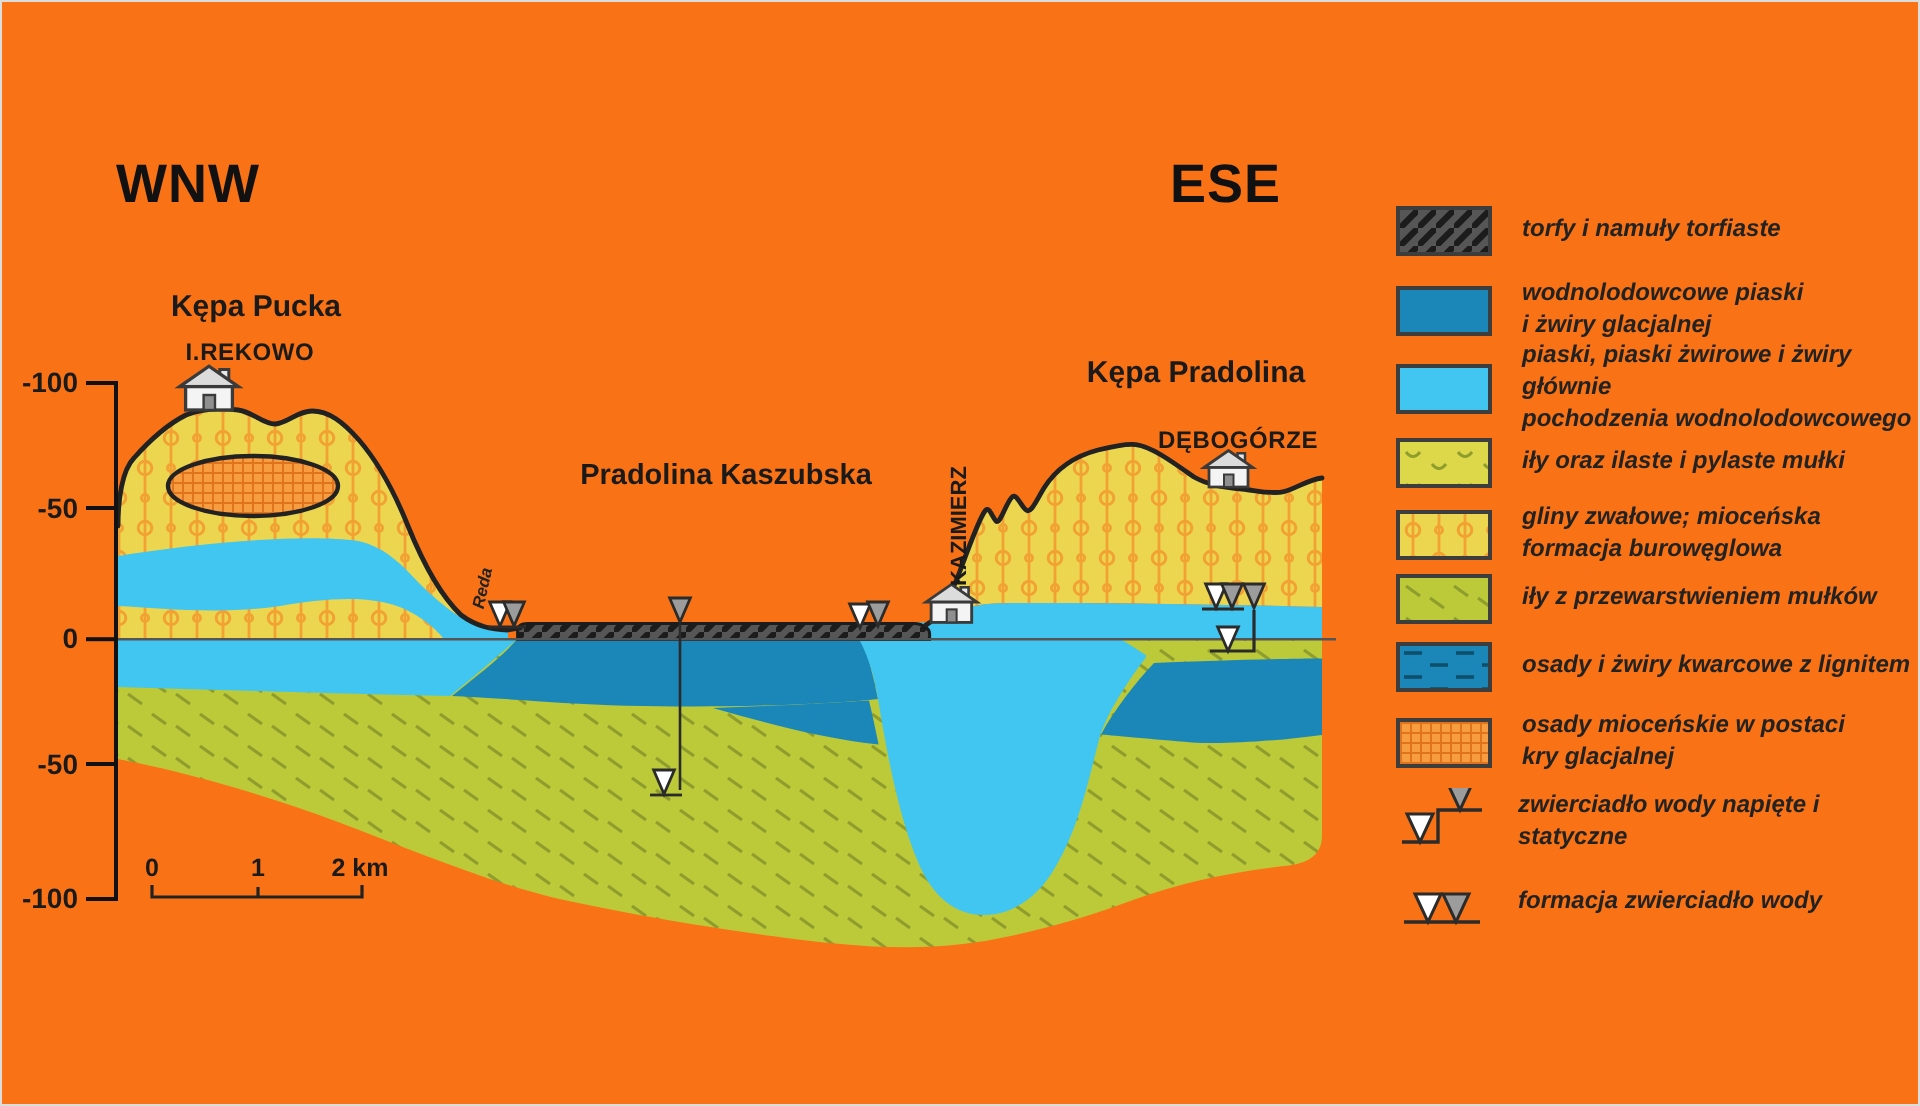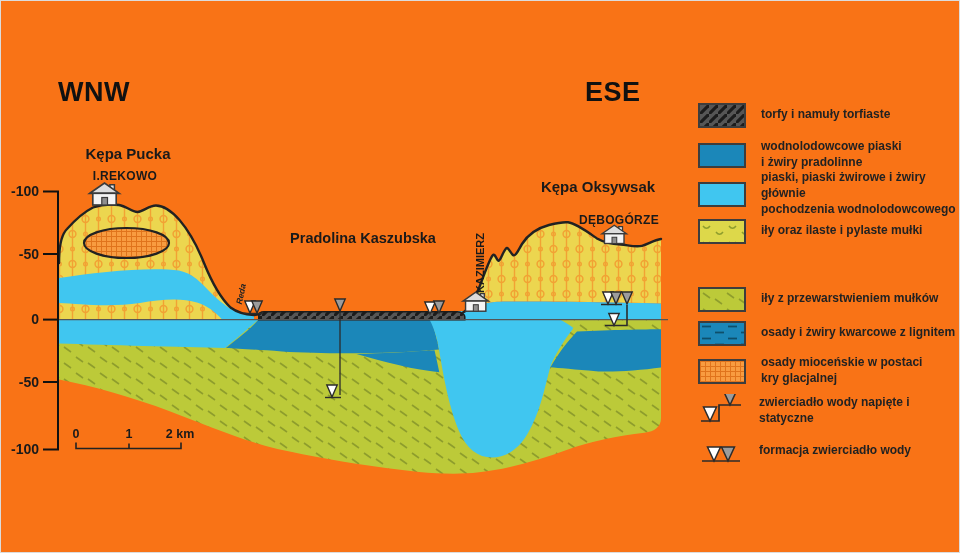--- a/index.html
+++ b/index.html
@@ -15,21 +15,21 @@
   .valley-name{font-size:14.5px;font-weight:600;transform:translateX(-50%);white-space:nowrap;text-align:right;}
   .vert-label{font-size:11px;font-weight:600;transform:translate(-50%,-50%) rotate(-90deg);white-space:nowrap;}
   .river-label{font-size:8.5px;font-style:italic;font-weight:700;transform:translate(-50%,-50%) rotate(-78deg);white-space:nowrap;color:#222;}
   .axis-label{font-size:14px;font-weight:700;width:34px;text-align:right;transform:translateY(-50%);}
   .scale-label{font-size:12.5px;font-weight:600;transform:translateX(-50%);}
   .legend{position:absolute;left:697px;top:0;width:258px;height:553px;}
   .lg-row{position:absolute;left:0;display:flex;align-items:center;gap:15px;height:36px;}
   .lg-swatch{width:44px;height:21px;border:2px solid #3d3d3d;box-sizing:content-box;flex:0 0 auto;line-height:0;}
   .lg-swatch svg{display:block;}
   .lg-sym{width:46px;height:34px;flex:0 0 auto;display:flex;align-items:center;justify-content:center;line-height:0;}
-  .lg-label{font-size:12px;font-weight:600;line-height:1.32;color:#222;white-space:pre-line;}
+  .lg-label{font-size:12px;font-weight:600;line-height:1.32;color:#222;white-space:pre-line;font-style:italic;}
 </style>
 </head>
 <body>
 
 <div class="canvas">
 
   <svg class="abs" style="left:0;top:0" width="960" height="553" viewBox="0 0 960 553">
     <defs>
       <pattern id="pChain" width="26" height="30" patternUnits="userSpaceOnUse">
         <rect width="26" height="30" fill="#ecd64f"></rect>
@@ -150,21 +150,21 @@
   <div class="abs dir-label" style="left:57px;top:76px">WNW</div>
   <div class="abs dir-label" style="left:584px;top:76px">ESE</div>
 
   <div class="abs hill-name" style="left:127px;top:144px">Kępa Pucka</div>
   <div class="abs village" style="left:124px;top:168px">I.REKOWO</div>
 
   <div class="abs valley-name" style="left:362px;top:229px">Pradolina Kaszubska</div>
   <div class="abs vert-label" style="left:479px;top:262px">KAZIMIERZ</div>
   <div class="abs river-label" style="left:240px;top:293px">Reda</div>
 
-  <div class="abs hill-name" style="left:597px;top:177px">Kępa Oksywsak</div>
+  <div class="abs hill-name" style="left:597px;top:177px">Kępa Pradolina</div>
   <div class="abs village" style="left:618px;top:212px">DĘBOGÓRZE</div>
 
   <div class="abs axis-label" style="left:4px;top:190px">-100</div>
   <div class="abs axis-label" style="left:4px;top:253px">-50</div>
   <div class="abs axis-label" style="left:4px;top:318px">0</div>
   <div class="abs axis-label" style="left:4px;top:381px">-50</div>
   <div class="abs axis-label" style="left:4px;top:448px">-100</div>
 
   <div class="abs scale-label" style="left:75px;top:426px">0</div>
   <div class="abs scale-label" style="left:128px;top:426px">1</div>
@@ -181,21 +181,21 @@
       <div class="lg-label">torfy i namuły torfiaste</div>
     </div>
 
     <div class="lg-row" style="top:136px">
       <div class="lg-swatch">
           <svg width="44" height="21">
             <rect width="44" height="21" fill="#1b87b9"></rect>
           </svg>
         </div>
       <div class="lg-label">wodnolodowcowe piaski
-i żwiry pradolinne</div>
+i żwiry glacjalnej</div>
     </div>
 
     <div class="lg-row" style="top:175px">
       <div class="lg-swatch">
           <svg width="44" height="21">
             <rect width="44" height="21" fill="#40c6f0"></rect>
           </svg>
         </div>
       <div class="lg-label">piaski, piaski żwirowe i żwiry głównie
 pochodzenia wodnolodowcowego</div>
@@ -203,20 +203,29 @@
 
     <div class="lg-row" style="top:212px">
       <div class="lg-swatch">
           <svg width="44" height="21">
             <rect width="44" height="21" fill="url(#pCurve)"></rect>
           </svg>
         </div>
       <div class="lg-label">iły oraz ilaste i pylaste mułki</div>
     </div>
 
+    <div class="lg-row" style="top:248px">
+      <div class="lg-swatch">
+          <svg width="44" height="21">
+            <rect width="44" height="21" fill="url(#pChain)"></rect>
+          </svg>
+        </div>
+      <div class="lg-label">gliny zwałowe; mioceńska
+formacja burowęglowa</div>
+    </div>
 
     <div class="lg-row" style="top:280px">
       <div class="lg-swatch">
           <svg width="44" height="21">
             <rect width="44" height="21" fill="url(#pOlive)"></rect>
           </svg>
         </div>
       <div class="lg-label">iły z przewarstwieniem mułków</div>
     </div>
 

